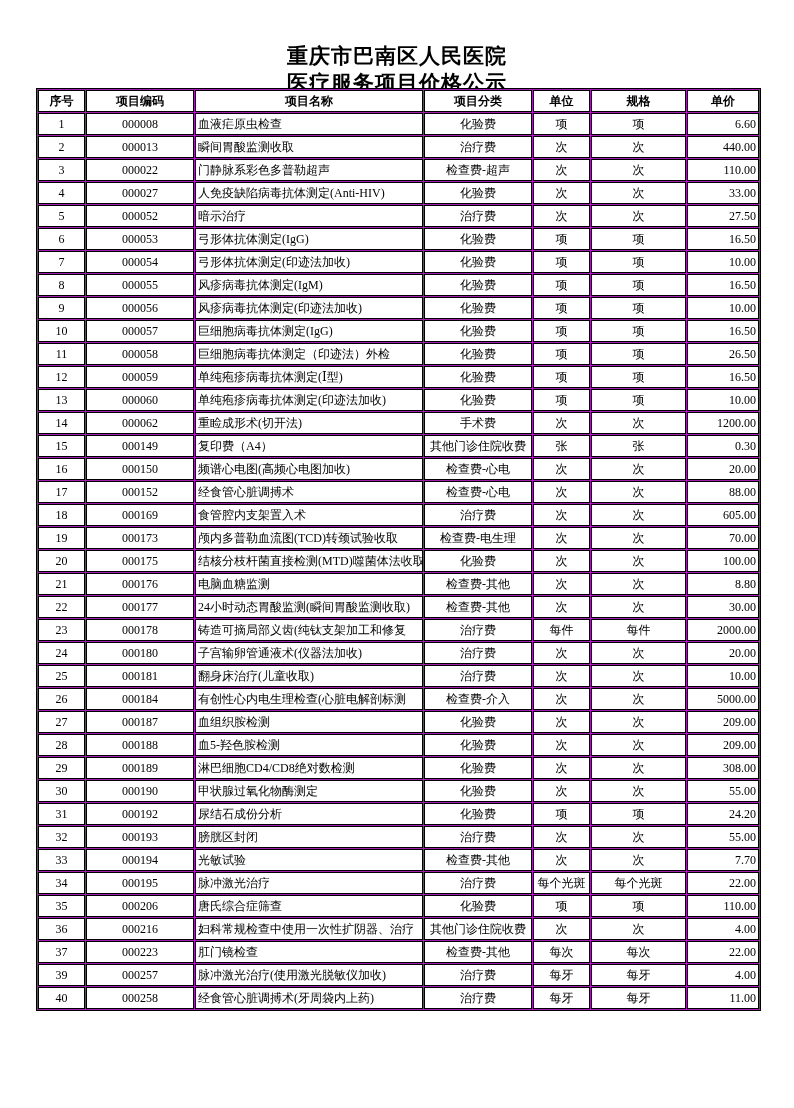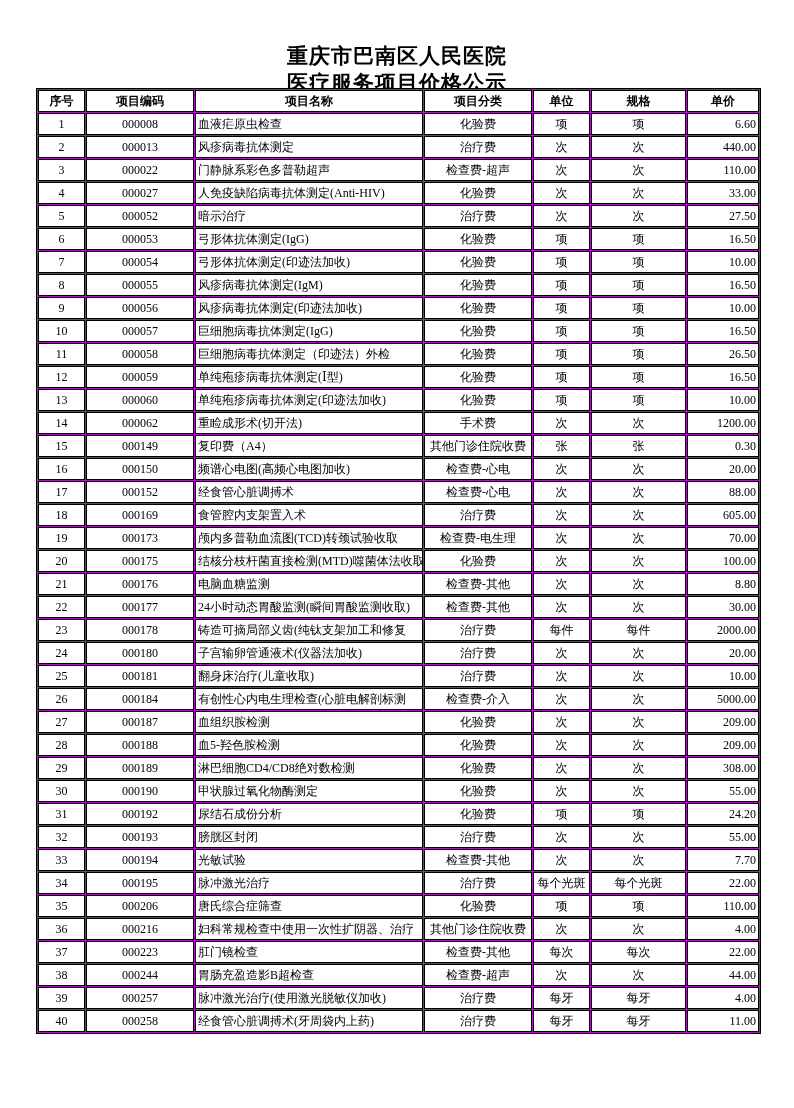--- a/index.html
+++ b/index.html
@@ -91,21 +91,21 @@
         <td class="al-c">000008</td>
         <td class="al-l">血液疟原虫检查</td>
         <td class="al-c">化验费</td>
         <td class="al-c">项</td>
         <td class="al-c">项</td>
         <td class="al-r">6.60</td>
       </tr>
       <tr>
         <td class="al-c">2</td>
         <td class="al-c">000013</td>
-        <td class="al-l">风疹病毒抗体测定</td>
+        <td class="al-l">瞬间胃酸监测收取</td>
         <td class="al-c">治疗费</td>
         <td class="al-c">次</td>
         <td class="al-c">次</td>
         <td class="al-r">440.00</td>
       </tr>
       <tr>
         <td class="al-c">3</td>
         <td class="al-c">000022</td>
         <td class="al-l">门静脉系彩色多普勒超声</td>
         <td class="al-c">检查费-超声</td>
@@ -413,29 +413,20 @@
       <tr>
         <td class="al-c">37</td>
         <td class="al-c">000223</td>
         <td class="al-l">肛门镜检查</td>
         <td class="al-c">检查费-其他</td>
         <td class="al-c">每次</td>
         <td class="al-c">每次</td>
         <td class="al-r">22.00</td>
       </tr>
       <tr>
-        <td class="al-c">38</td>
-        <td class="al-c">000244</td>
-        <td class="al-l">胃肠充盈造影B超检查</td>
-        <td class="al-c">检查费-超声</td>
-        <td class="al-c">次</td>
-        <td class="al-c">次</td>
-        <td class="al-r">44.00</td>
-      </tr>
-      <tr>
         <td class="al-c">39</td>
         <td class="al-c">000257</td>
         <td class="al-l">脉冲激光治疗(使用激光脱敏仪加收)</td>
         <td class="al-c">治疗费</td>
         <td class="al-c">每牙</td>
         <td class="al-c">每牙</td>
         <td class="al-r">4.00</td>
       </tr>
       <tr>
         <td class="al-c">40</td>

